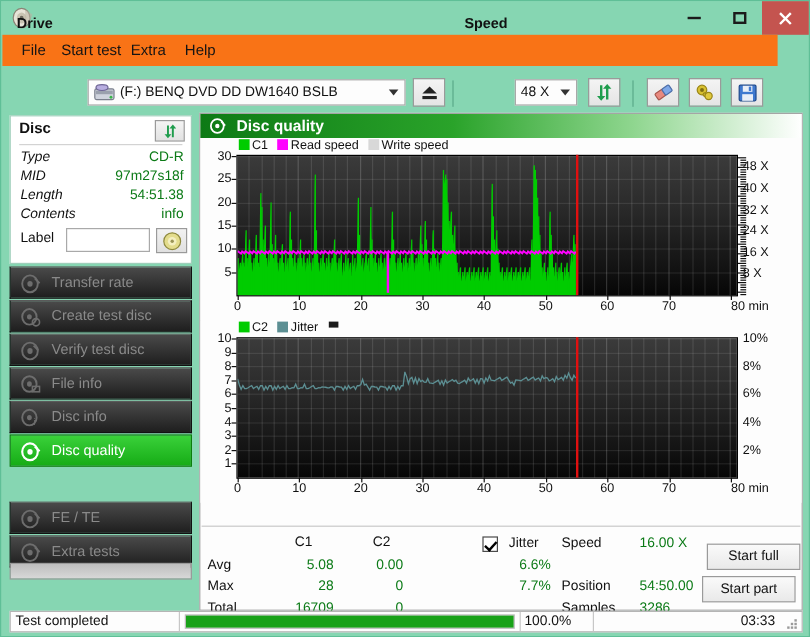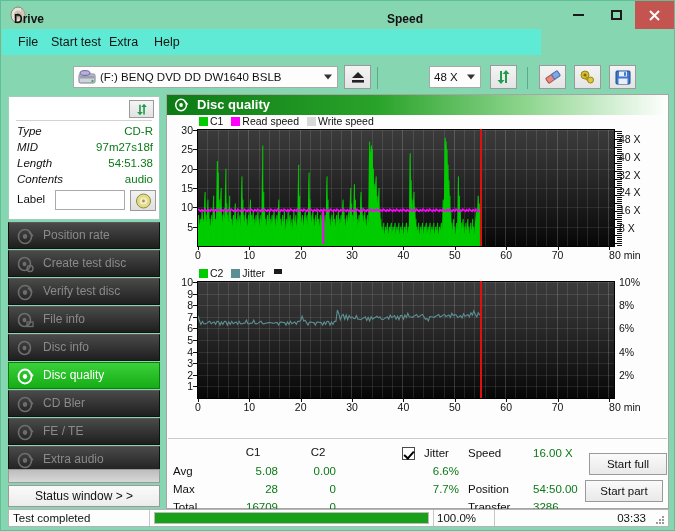--- a/index.html
+++ b/index.html
@@ -34,22 +34,22 @@
     color:#1b1b1b; font-size:13px; cursor:default;
   }
   .win-min { right:77px; }
   .win-max { right:39px; }
   .win-close { right:0; width:39px; background:#c4544f; color:#fff; font-size:14px; }
   .glyph-min { width:11px; height:2px; background:#1b1b1b; }
   .glyph-max { width:11px; height:10px; border:2px solid #1b1b1b; }
 
   
   .menubar {
-    position:absolute; left:1px; top:28px; width:539px; height:26px;
-    background:#5eead4;
+    position:absolute; left:1px; top:28px; width:646px; height:26px;
+    background:#f97316;
   }
   .menu-item {
     position:absolute; top:4px; height:18px; padding:0 6px;
     font-size:12.5px; color:#141414; line-height:18px; cursor:default;
   }
 
   
   .toolbar {
     position:absolute; left:1px; top:54px; width:671px; height:38px;
     background:#86d6b2;
@@ -278,20 +278,21 @@
   <div class="tbbtn" style="left:608px; top:64px;">
     <svg width="16" height="15" viewBox="0 0 16 15">
       <rect x="1" y="1" width="14" height="13" rx="1" fill="#3f79cf" stroke="#1f4a8c"></rect>
       <rect x="4" y="1.5" width="8" height="5" fill="#e9eef7"></rect>
       <rect x="9" y="2.2" width="2" height="3.6" fill="#3f79cf"></rect>
       <rect x="3.5" y="8.5" width="9" height="5.5" fill="#e9eef7"></rect>
     </svg>
   </div>
 
   <div class="discpanel">
+    <div class="disc-head">Disc</div>
     <div class="refresh-btn">
       <svg width="14" height="13" viewBox="0 0 17 16">
         <path d="M5 2 L5 11 L2.5 11 L6 15 L9.5 11 L7 11 L7 2 Z" fill="#1f9d4d"></path>
         <path d="M12 14 L12 5 L14.5 5 L11 1 L7.5 5 L10 5 L10 14 Z" fill="#1f9d4d"></path>
       </svg>
     </div>
     <div class="disc-sep"></div>
 
     <div class="disc-row" style="top:28px">
       <span class="k">Type</span>
@@ -300,21 +301,21 @@
     <div class="disc-row" style="top:44px">
       <span class="k">MID</span>
       <span class="v">97m27s18f</span>
     </div>
     <div class="disc-row" style="top:60px">
       <span class="k">Length</span>
       <span class="v">54:51.38</span>
     </div>
     <div class="disc-row" style="top:76px">
       <span class="k">Contents</span>
-      <span class="v">audio</span>
+      <span class="v">info</span>
     </div>
 
     <div class="label-row">
       <span style="position:absolute;left:0;top:3px;font-size:11.5px;color:#111">Label</span>
       <input class="label-input" type="text" value="" style="">
       <div class="cdbtn">
         <svg width="17" height="16" viewBox="0 0 17 16">
           <ellipse cx="8.5" cy="8" rx="7" ry="7" fill="#e3dc8c" stroke="#8f8a3f"></ellipse>
           <ellipse cx="8.5" cy="8" rx="3.6" ry="3.6" fill="#f4efc0"></ellipse>
           <ellipse cx="8.5" cy="8" rx="1.4" ry="1.4" fill="#9a9456"></ellipse>
@@ -324,21 +325,21 @@
   </div>
 
   <div class="navbtn" style="top:221px">
     <span class="nico">
       <svg width="17" height="17" viewBox="0 0 17 17">
           <ellipse cx="8" cy="8.5" rx="6.5" ry="7" fill="none" stroke="#6d6d6d" stroke-width="1.6"></ellipse>
           <ellipse cx="8" cy="8.5" rx="2.2" ry="2.4" fill="#6d6d6d"></ellipse>
           <path d="M12 4 L16 8" stroke="#6d6d6d" stroke-width="1.6"></path>
         </svg>
     </span>
-    <span>Position rate</span>
+    <span>Transfer rate</span>
   </div>
   <div class="navbtn" style="top:249px">
     <span class="nico">
       <svg width="17" height="17" viewBox="0 0 17 17">
           <ellipse cx="7.5" cy="8" rx="6" ry="6.5" fill="none" stroke="#6d6d6d" stroke-width="1.6"></ellipse>
           <ellipse cx="7.5" cy="8" rx="2" ry="2.2" fill="#6d6d6d"></ellipse>
           <circle cx="13" cy="12.5" r="3" fill="none" stroke="#6d6d6d" stroke-width="1.4"></circle>
         </svg>
     </span>
     <span>Create test disc</span>
@@ -376,52 +377,41 @@
   <div class="navbtn active" style="top:361px">
     <span class="nico">
       <svg width="17" height="17" viewBox="0 0 17 17">
           <ellipse cx="8" cy="8.5" rx="6.5" ry="7" fill="none" stroke="#ffffff" stroke-width="1.8"></ellipse>
           <ellipse cx="8" cy="8.5" rx="2.2" ry="2.4" fill="#ffffff"></ellipse>
           <path d="M12 4 L16 8" stroke="#ffffff" stroke-width="1.8"></path>
         </svg>
     </span>
     <span>Disc quality</span>
   </div>
-  <div class="navbtn" style="top:389px">
-    <span class="nico">
-      <svg width="17" height="17" viewBox="0 0 17 17">
-          <ellipse cx="8" cy="8.5" rx="6.5" ry="7" fill="none" stroke="#6d6d6d" stroke-width="1.6"></ellipse>
-          <ellipse cx="8" cy="8.5" rx="2.2" ry="2.4" fill="#6d6d6d"></ellipse>
-          <path d="M12 4 L16 8" stroke="#6d6d6d" stroke-width="1.6"></path>
-        </svg>
-    </span>
-    <span>CD Bler</span>
-  </div>
   <div class="navbtn" style="top:417px">
     <span class="nico">
       <svg width="17" height="17" viewBox="0 0 17 17">
           <ellipse cx="8" cy="8.5" rx="6.5" ry="7" fill="none" stroke="#6d6d6d" stroke-width="1.6"></ellipse>
           <ellipse cx="8" cy="8.5" rx="2.2" ry="2.4" fill="#6d6d6d"></ellipse>
           <path d="M12 4 L16 8" stroke="#6d6d6d" stroke-width="1.6"></path>
         </svg>
     </span>
     <span>FE / TE</span>
   </div>
   <div class="navbtn" style="top:445px">
     <span class="nico">
       <svg width="17" height="17" viewBox="0 0 17 17">
           <ellipse cx="8" cy="8.5" rx="6.5" ry="7" fill="none" stroke="#6d6d6d" stroke-width="1.6"></ellipse>
           <ellipse cx="8" cy="8.5" rx="2.2" ry="2.4" fill="#6d6d6d"></ellipse>
           <path d="M12 4 L16 8" stroke="#6d6d6d" stroke-width="1.6"></path>
         </svg>
     </span>
-    <span>Extra audio</span>
+    <span>Extra tests</span>
   </div>
   <div class="nav-filler"></div>
-  <div class="statuswin">Status window &gt; &gt;</div>
 
   <div class="mainpanel">
     <div class="dq-header">
       <span class="hico">
         <svg width="15" height="14" viewBox="0 0 17 17">
             <ellipse cx="8" cy="8.5" rx="6.5" ry="7" fill="none" stroke="#ffffff" stroke-width="1.8"></ellipse>
             <ellipse cx="8" cy="8.5" rx="2.2" ry="2.4" fill="#ffffff"></ellipse>
             <path d="M12 4 L16 8" stroke="#ffffff" stroke-width="1.8"></path>
           </svg>
       </span>
@@ -1029,21 +1019,21 @@
 
       <div class="chk" style="left:234px;top:7px"></div>
       <div class="st" style="left:256px;top:7px">Jitter</div>
       <div class="stv" style="left:225px;top:25px;width:66px">6.6%</div>
       <div class="stv" style="left:225px;top:43px;width:66px">7.7%</div>
 
       <div class="st" style="left:300px;top:7px">Speed</div>
       <div class="stv" style="left:365px;top:7px;width:62px;text-align:left">16.00 X</div>
       <div class="st" style="left:300px;top:43px">Position</div>
       <div class="stv" style="left:365px;top:43px;width:62px;text-align:left">54:50.00</div>
-      <div class="st" style="left:300px;top:61px">Transfer</div>
+      <div class="st" style="left:300px;top:61px">Samples</div>
       <div class="stv" style="left:365px;top:61px;width:62px;text-align:left">3286</div>
     </div>
   </div>
 
   <div class="btn" style="left:588px;top:452px;width:78px;height:22px;">Start full</div>
   <div class="btn" style="left:584px;top:479px;width:78px;height:22px;">Start part</div>
 
   <div class="statusbar">
     <div class="sb-text">Test completed</div>
     <div class="sb-sep" style="left:140px"></div>

